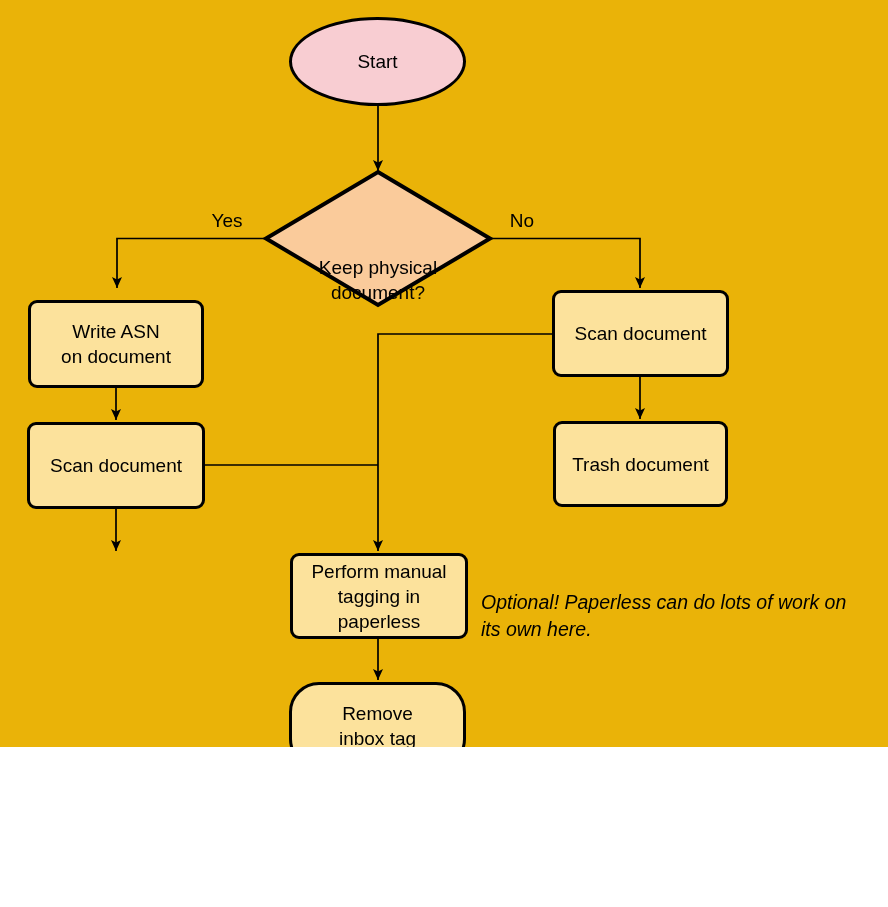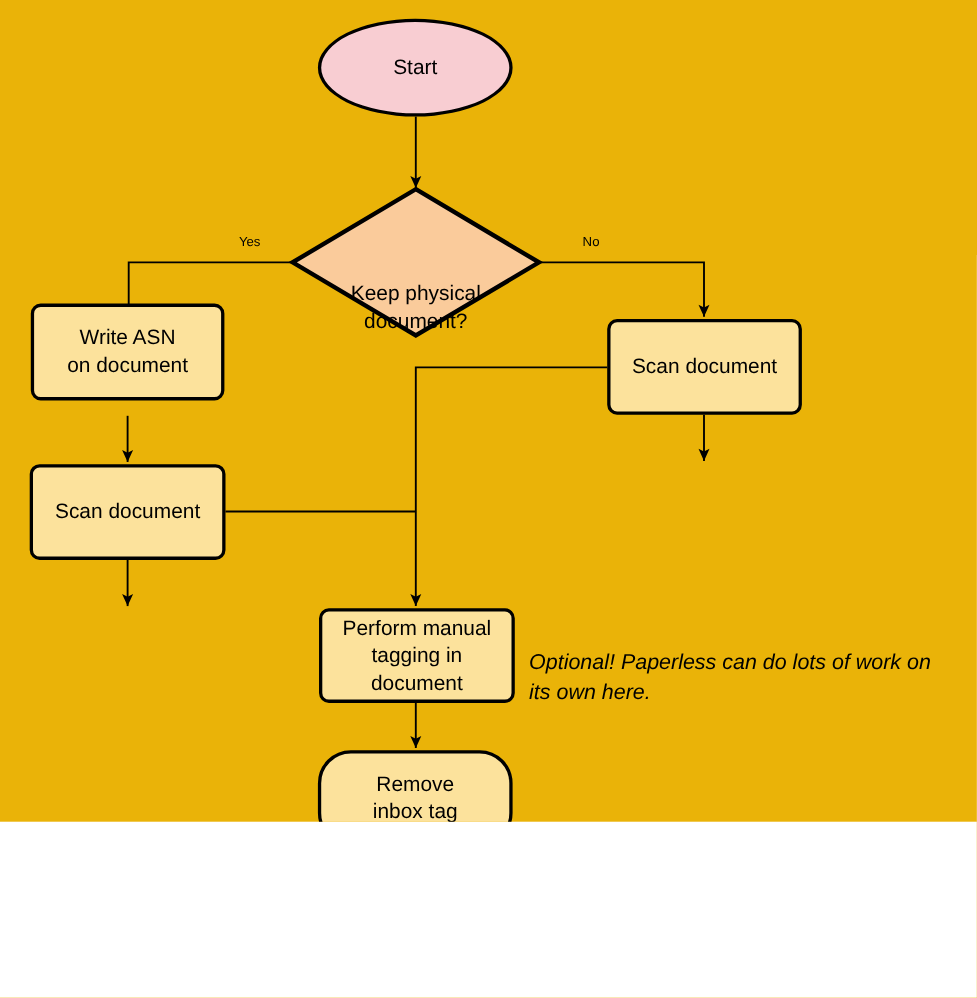--- a/index.html
+++ b/index.html
@@ -53,37 +53,37 @@
   .terminal{
     background:var(--pink);
     border:3px solid var(--stroke);
     border-radius:50%;
   }
   .decision-label{
     background:transparent;
   }
   #n-start   { left:289px; top:17px;  width:177px; height:89px; }
   #n-decision{ left:266px; top:172px; width:224px; height:133px;align-items:flex-end; }
-  #n-write   { left:28px;  top:276px; width:176px; height:88px; }
+  #n-write   { left:28px;  top:300px; width:176px; height:88px; }
   #n-scan-l  { left:27px;  top:422px; width:178px; height:87px; }
   #n-archive { left:27px;  top:553px; width:177px; height:87px; }
   #n-scan-r  { left:552px; top:290px; width:177px; height:87px; }
   #n-trash   { left:553px; top:421px; width:175px; height:86px; }
   #n-tagging { left:290px; top:553px; width:178px; height:86px; }
   #n-remove  { left:289px; top:682px; width:177px; height:87px;border-radius:30px; }
   #n-end     { left:289px; top:812px; width:178px; height:81px; }
   .edge-label{
     position:absolute;
-    font-size:12px;
+    font-size:19px;
     line-height:19px;
     text-align:center;
     width:46px;
   }
   #lbl-yes{ left:204px; top:211px; }
-  #lbl-no { left:499px; top:211px;text-align:right; }
+  #lbl-no { left:499px; top:211px; }
   .annotation{
     position:absolute;
     left:481px; top:589px;
     width:420px;
     font-style:italic;
     font-size:19.5px;
     line-height:27px;
     white-space:pre-line;
   }
   .bottom-rule{
@@ -136,25 +136,28 @@
 
   <div id="n-scan-l" class="node process">
     <span>Scan document</span>
   </div>
 
 
   <div id="n-scan-r" class="node process">
     <span>Scan document</span>
   </div>
 
+  <div id="n-trash" class="node process">
+    <span>Trash document</span>
+  </div>
 
   <div id="n-tagging" class="node process">
     <span>Perform manual
 tagging in
-document</span>
+paperless</span>
   </div>
 
   <div class="annotation">Optional! Paperless can do lots of work on
 its own here.</div>
 
   <div id="n-remove" class="node process">
     <span>Remove
 inbox tag</span>
   </div>
 

